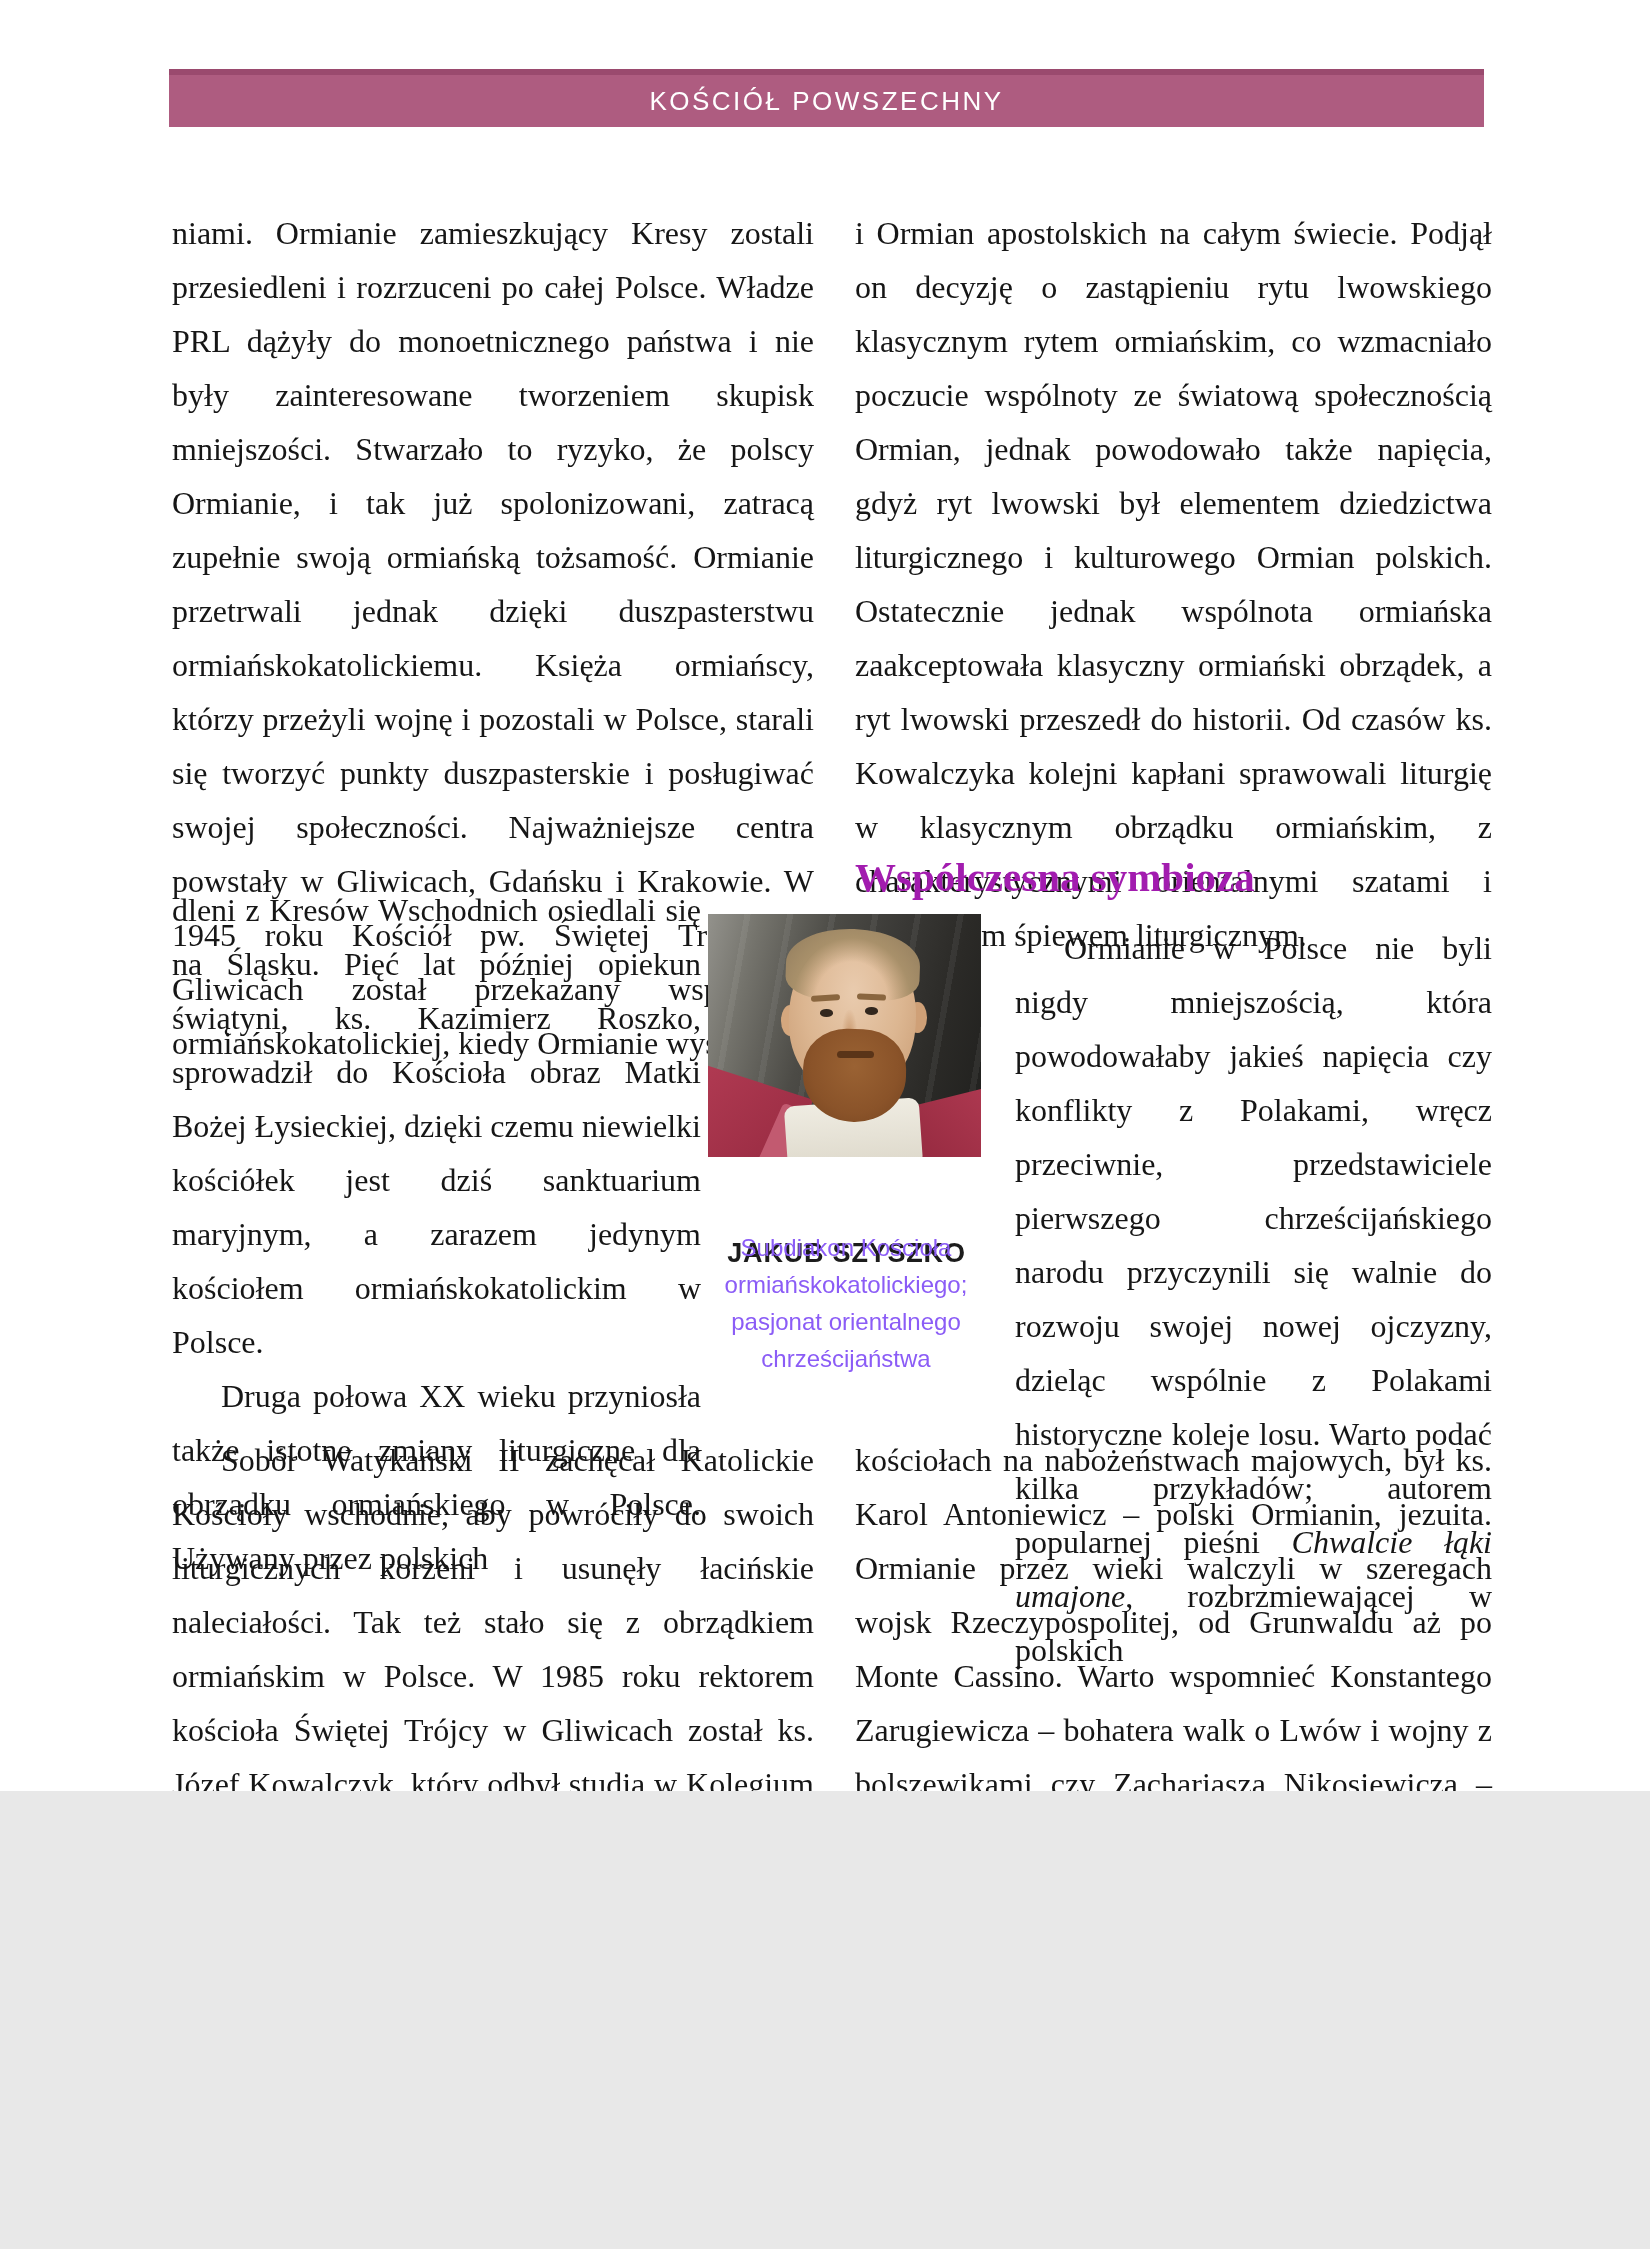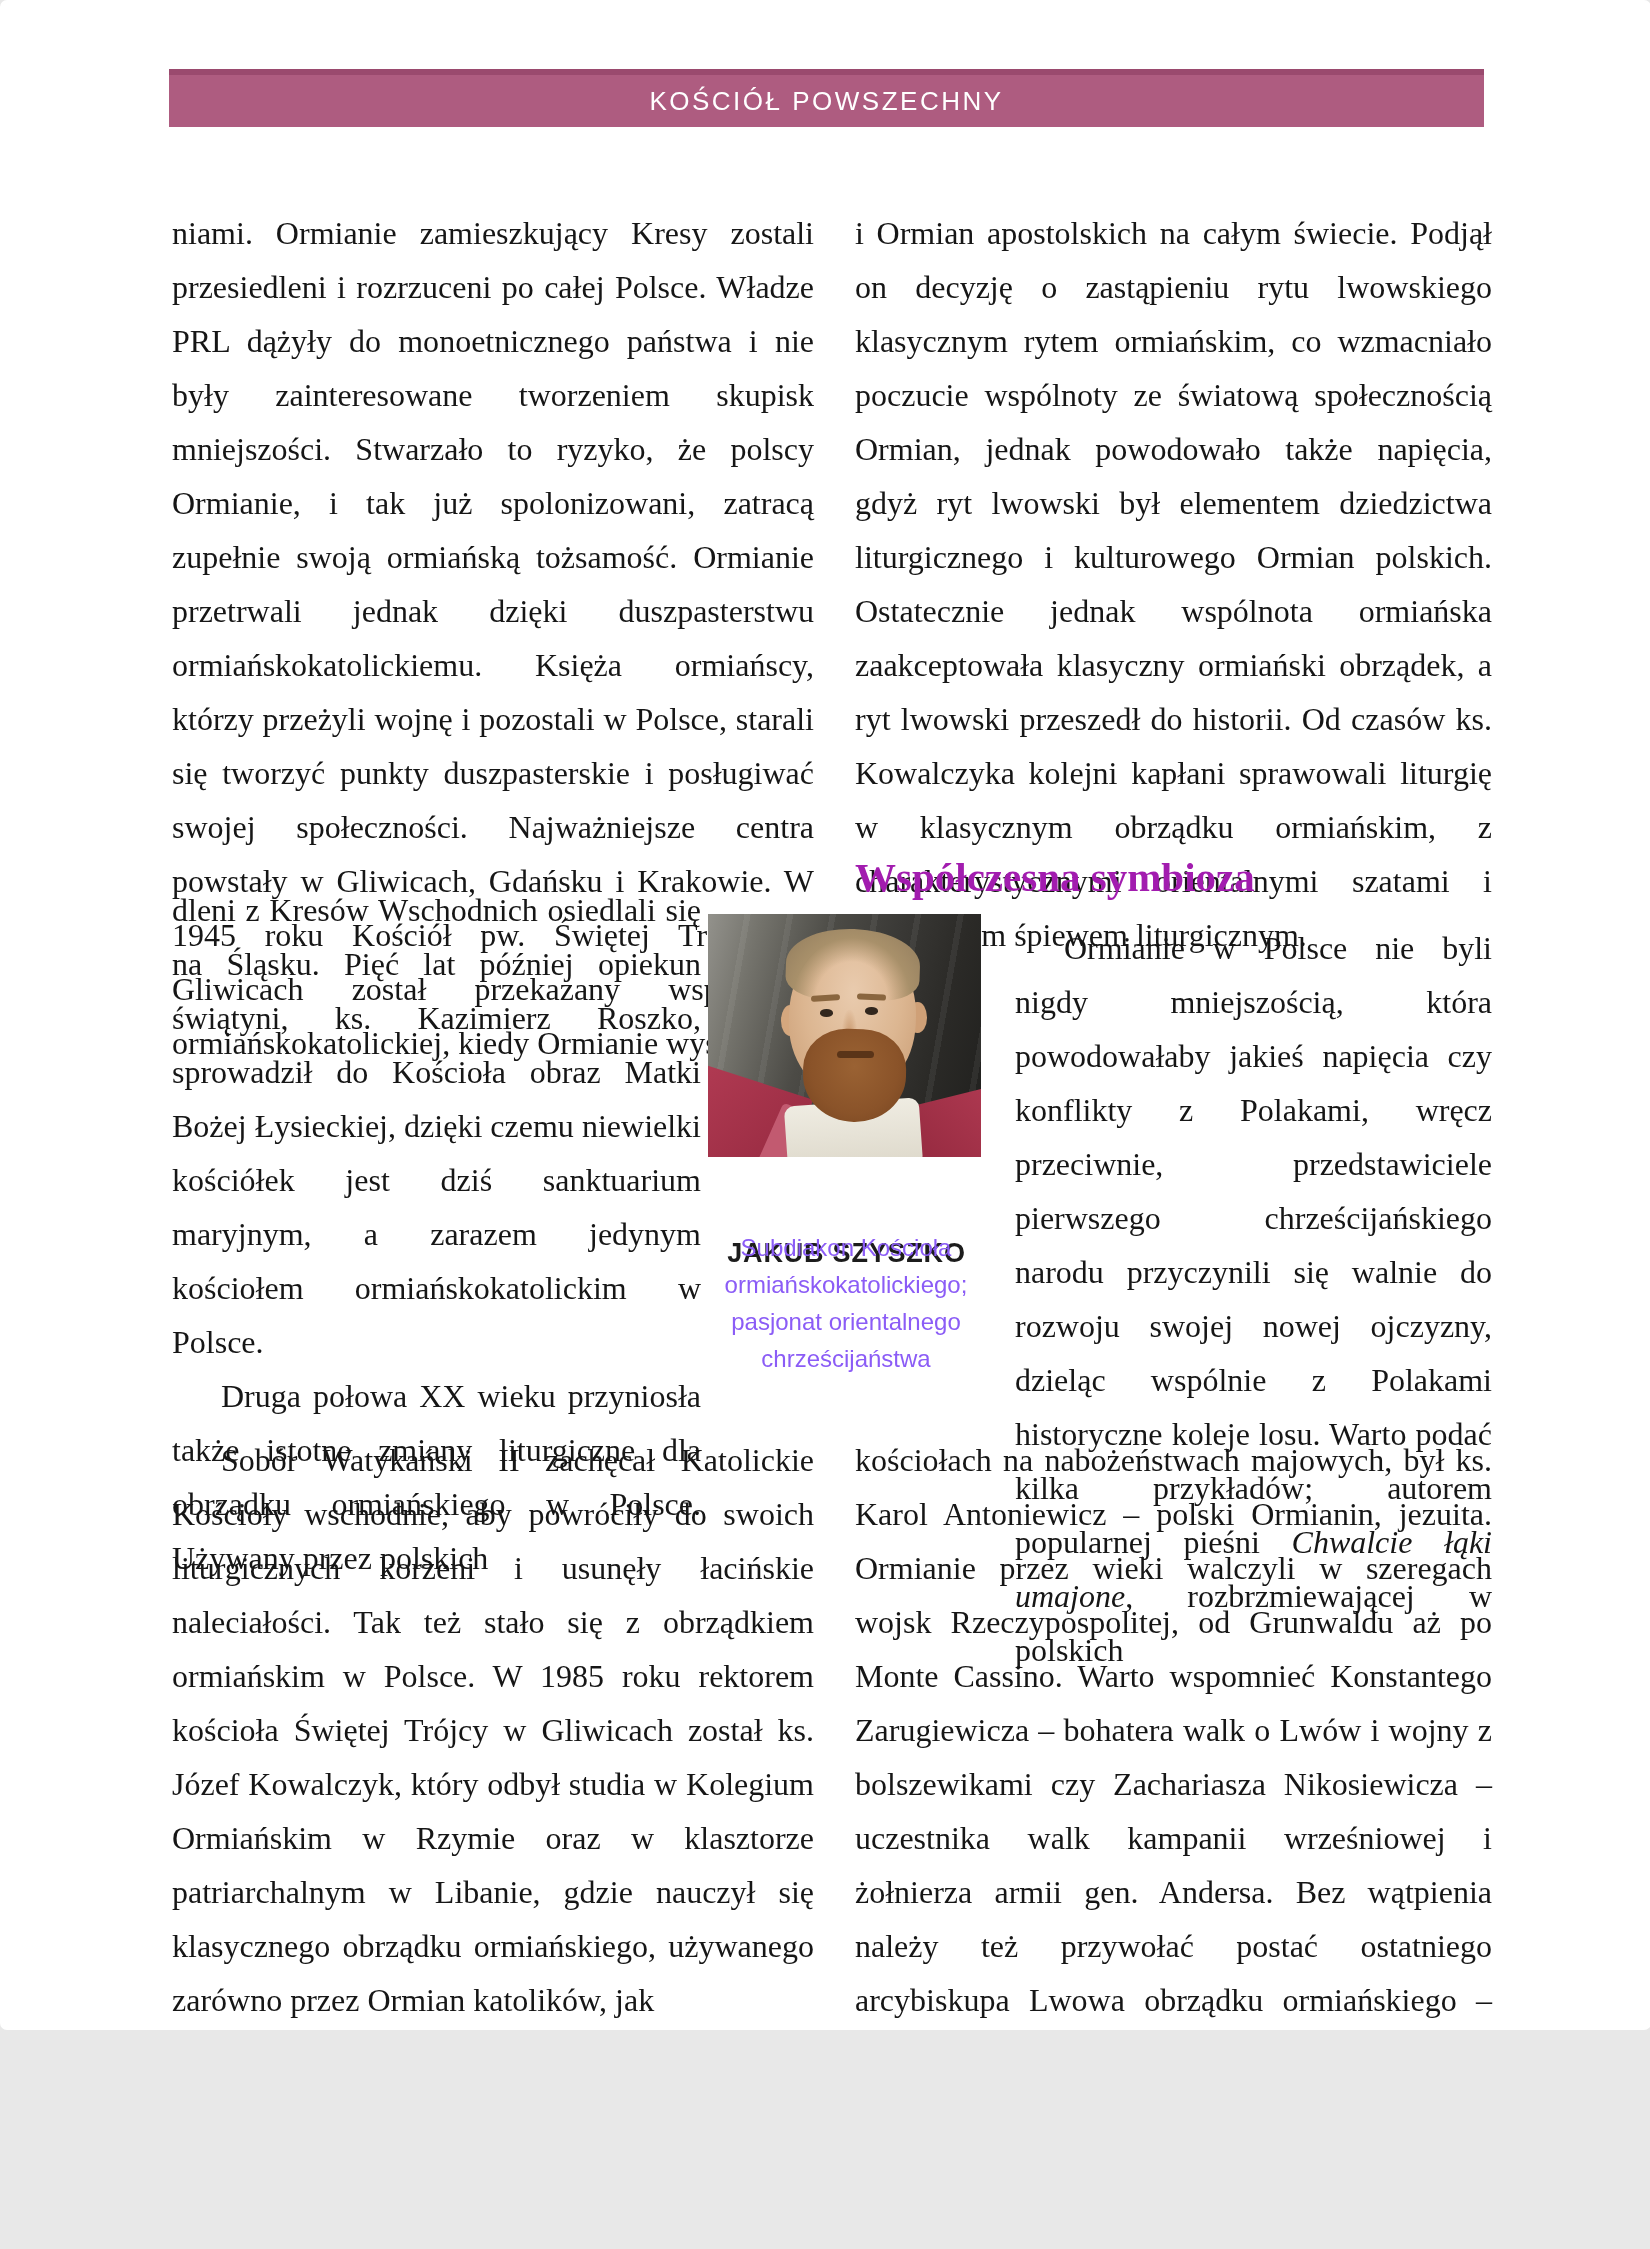--- a/index.html
+++ b/index.html
@@ -1,23 +1,22 @@
 <!DOCTYPE html>
 <html style="font-size:13.5px"><head>
 <meta charset="utf-8">
 <style>
   html,body{margin:0;padding:0;background:#e8e8e8;}
   #page{
     position:relative;
-    width:1651px;height:2030px;
+    width:1651px;height:1791px;
     background:#ffffff;
     font-family:"Liberation Serif", serif;
     color:#161616;
     overflow:hidden;
-    border-radius:7px;
   }
   
   .band{
     position:absolute;left:169px;top:69px;width:1315px;height:58px;
     background:#ae5c80;
   }
   .band .band-stripe{
     position:absolute;left:0;top:0;width:100%;height:6px;
     background:#9a4a6e;
   }

